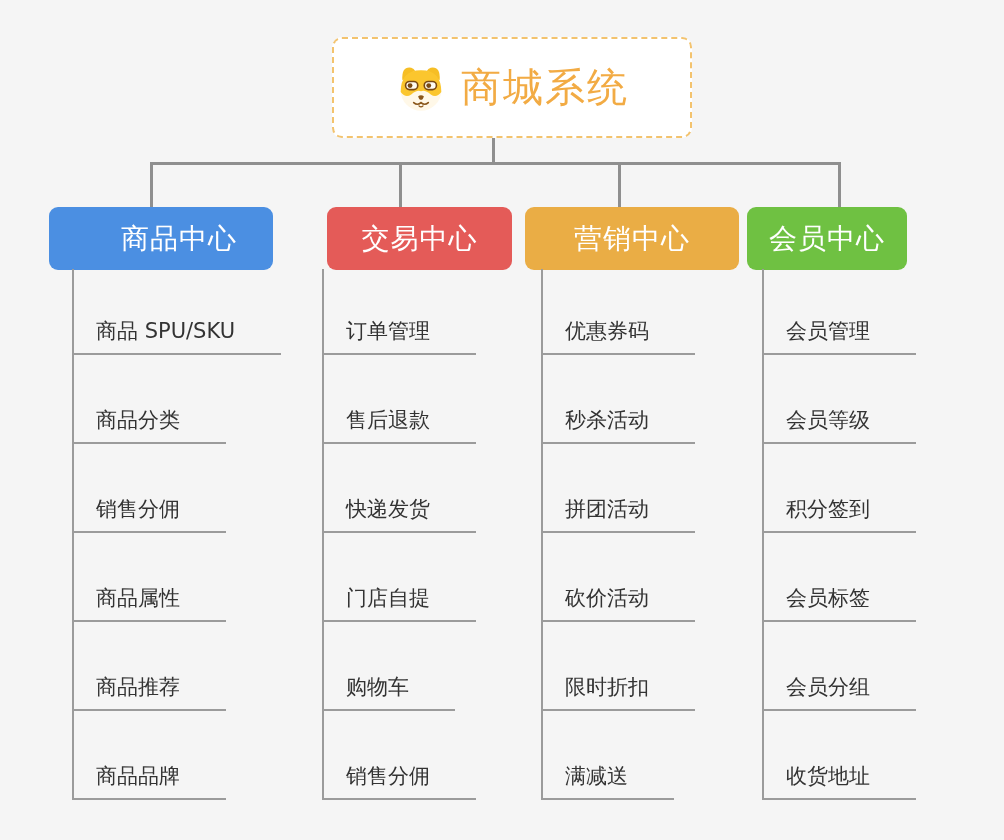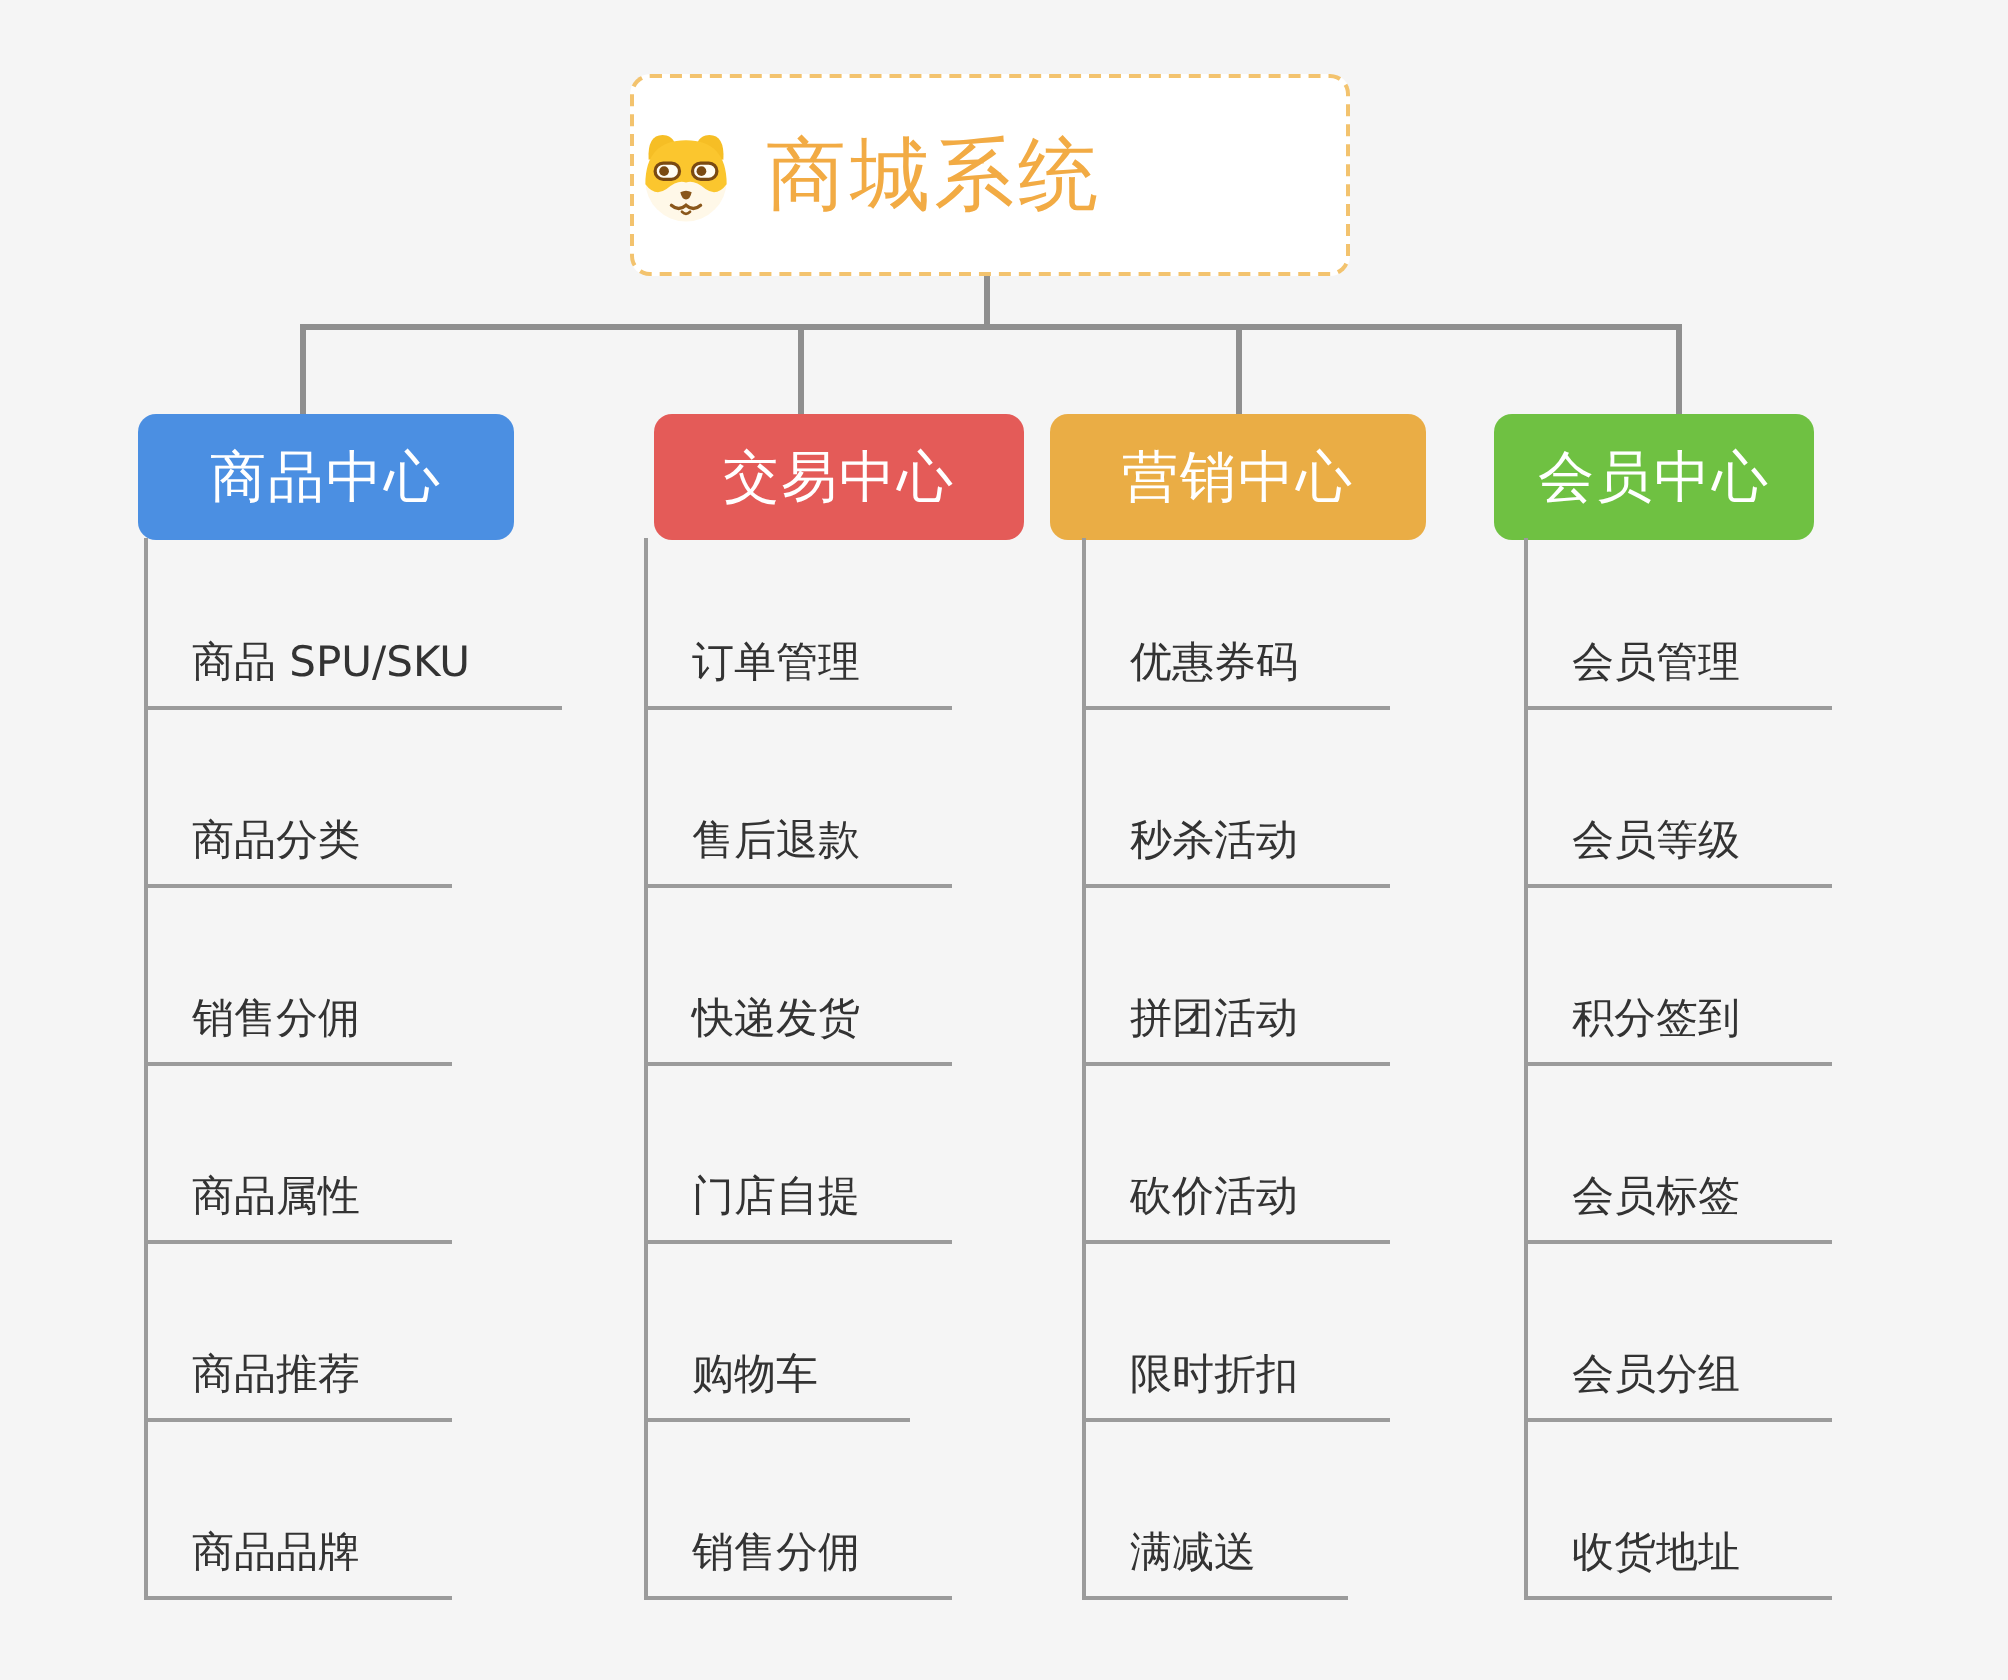--- a/index.html
+++ b/index.html
@@ -9,36 +9,36 @@
     font-family:"DejaVu Sans","Liberation Sans",sans-serif;
     overflow:hidden;
   }
   .canvas { position:relative; width:1004px; height:840px; }
 
   
   .line { position:absolute; background:#8F8F8F; }
 
   
   .root {
-    position:absolute; left:315px; top:37px; width:360px; height:101px;
+    position:absolute; left:332px; top:37px; width:360px; height:101px;
     background:#ffffff; border:2px dashed #F3C36E; border-radius:10px;
     box-sizing:border-box;
-    display:flex; align-items:center; justify-content:flex-start; gap:14px;
+    display:flex; align-items:center; justify-content:center; gap:14px;
   }
   .root-title { font-size:40px; font-weight:500; letter-spacing:2px; }
 
   
   .branch {
     position:absolute; top:207px; height:63px; border-radius:9px;
     display:flex; align-items:center; justify-content:center;
     color:#ffffff; font-size:28px; letter-spacing:1px;
   }
-  .branch-1 { left:69px;  width:188px; }
+  .branch-1 { left:49px;  width:188px;padding-left:36px; }
   .branch-2 { left:308px; width:185px; }
-  .branch-3 { left:525px; width:188px; }
+  .branch-3 { left:525px; width:214px; }
   .branch-4 { left:747px; width:160px; }
 
   
   .column {
     position:absolute; top:269px; height:531px;
     border-left:2px solid #9B9B9B;
     display:flex; flex-direction:column; align-items:flex-start;
   }
   .col-1 { left:72px; }
   .col-2 { left:322px; }

